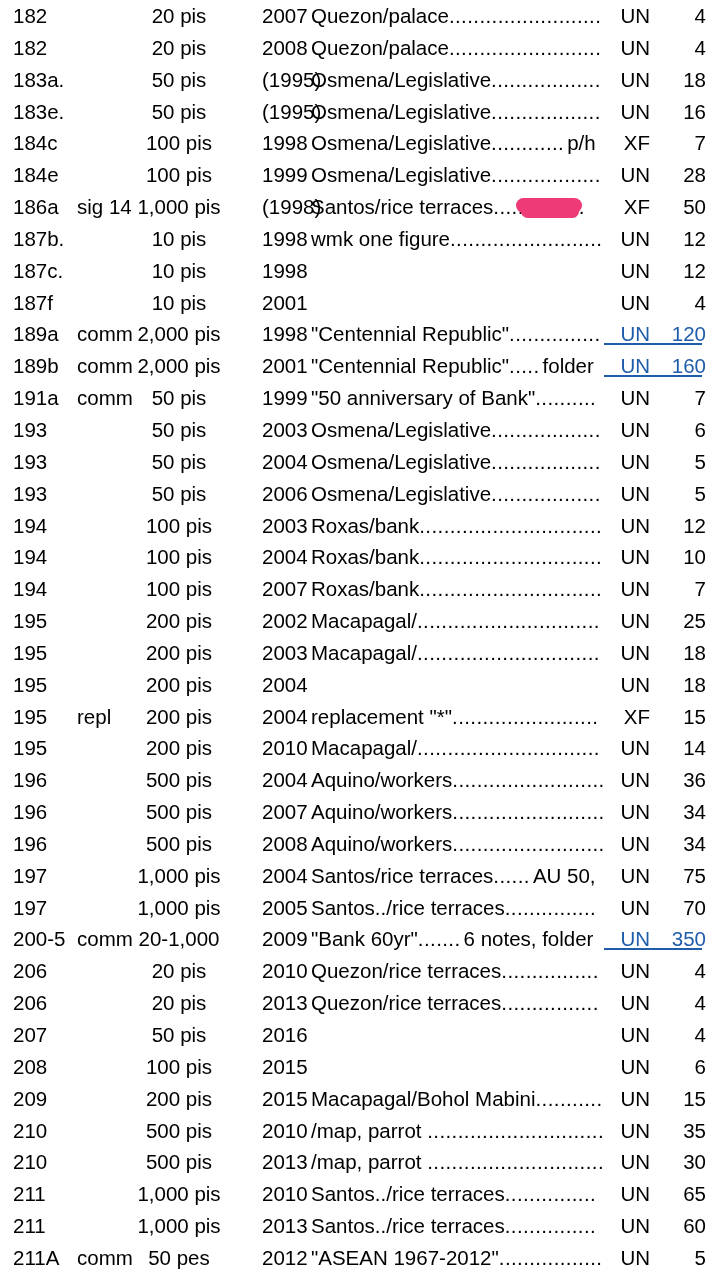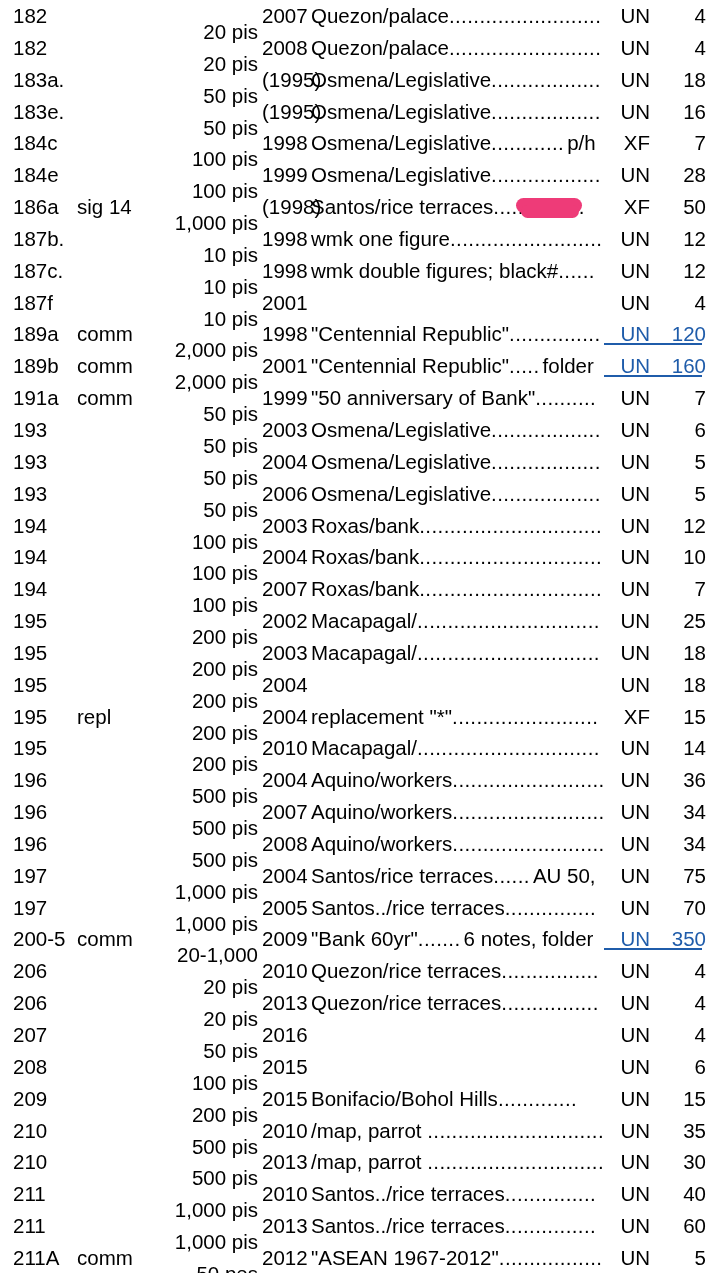--- a/index.html
+++ b/index.html
@@ -44,22 +44,21 @@
     position: absolute;
     left: 77px;
     top: 0;
     text-align: left;
   }
   .c-denom {
     position: absolute;
     left: 100px;
     width: 158px;
     top: 0;
-    text-align: right;
-    margin-top: 16px;
+    text-align: center;
   }
   .c-year {
     position: absolute;
     left: 262px;
     width: 44px;
     top: 0;
     text-align: center;
   }
   .c-desc {
     position: absolute;
@@ -197,21 +196,20 @@
         <div class="c-year">1998</div>
         <div class="c-desc"><span>wmk one figure</span><span class="dots">..........................</span></div>
         <div class="c-grade">UN</div>
         <div class="c-price">12</div>
       </div>
       <div class="row">
         <div class="c-cat">187c.</div>
         <div class="c-note"></div>
         <div class="c-denom">10 pis</div>
         <div class="c-year">1998</div>
-        <div class="c-desc"><span>wmk double figures; black#</span><span class="dots">......</span><span class="annot"></span></div>
         <div class="c-grade">UN</div>
         <div class="c-price">12</div>
       </div>
       <div class="row">
         <div class="c-cat">187f</div>
         <div class="c-note"></div>
         <div class="c-denom">10 pis</div>
         <div class="c-year">2001</div>
         <div class="c-grade">UN</div>
         <div class="c-price">4</div>
@@ -430,21 +428,21 @@
         <div class="c-denom">100 pis</div>
         <div class="c-year">2015</div>
         <div class="c-grade">UN</div>
         <div class="c-price">6</div>
       </div>
       <div class="row">
         <div class="c-cat">209</div>
         <div class="c-note"></div>
         <div class="c-denom">200 pis</div>
         <div class="c-year">2015</div>
-        <div class="c-desc"><span>Bonifacio/Bohol Hills</span><span class="dots">.............</span><span class="annot"></span></div>
+        <div class="c-desc"><span>Macapagal/Bohol Mabini</span><span class="dots">.............</span><span class="annot"></span></div>
         <div class="c-grade">UN</div>
         <div class="c-price">15</div>
       </div>
       <div class="row">
         <div class="c-cat">210</div>
         <div class="c-note"></div>
         <div class="c-denom">500 pis</div>
         <div class="c-year">2010</div>
         <div class="c-desc"><span>/map, parrot </span><span class="dots">..............................</span></div>
         <div class="c-grade">UN</div>
@@ -459,21 +457,21 @@
         <div class="c-grade">UN</div>
         <div class="c-price">30</div>
       </div>
       <div class="row">
         <div class="c-cat">211</div>
         <div class="c-note"></div>
         <div class="c-denom">1,000 pis</div>
         <div class="c-year">2010</div>
         <div class="c-desc"><span>Santos../rice terraces</span><span class="dots">...............</span><span class="annot"></span></div>
         <div class="c-grade">UN</div>
-        <div class="c-price">40</div>
+        <div class="c-price">65</div>
       </div>
       <div class="row">
         <div class="c-cat">211</div>
         <div class="c-note"></div>
         <div class="c-denom">1,000 pis</div>
         <div class="c-year">2013</div>
         <div class="c-desc"><span>Santos../rice terraces</span><span class="dots">...............</span><span class="annot"></span></div>
         <div class="c-grade">UN</div>
         <div class="c-price">60</div>
       </div>

